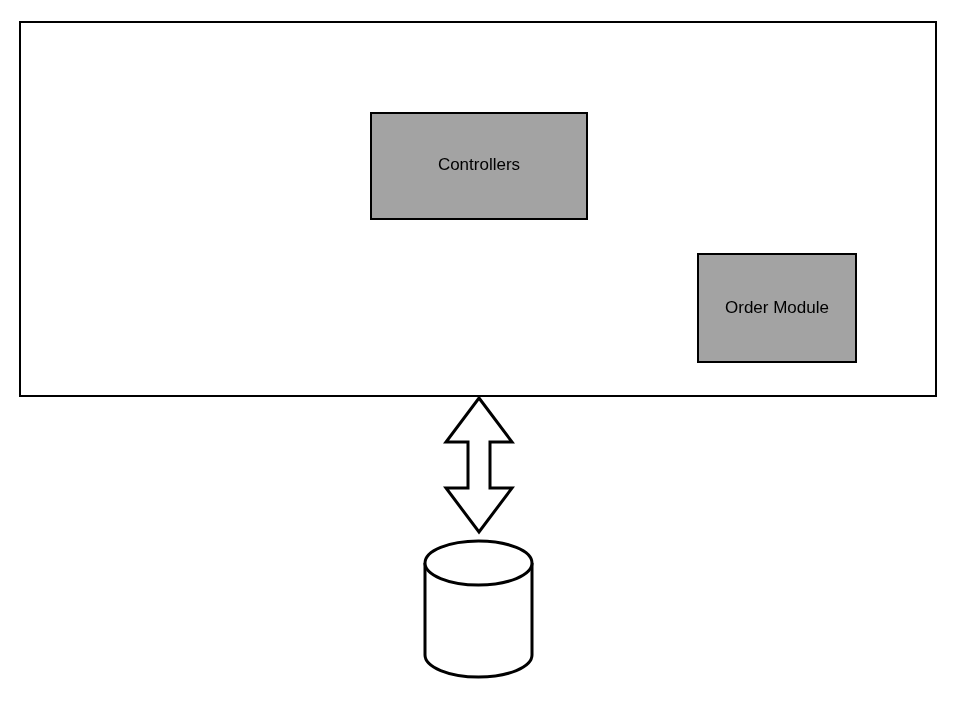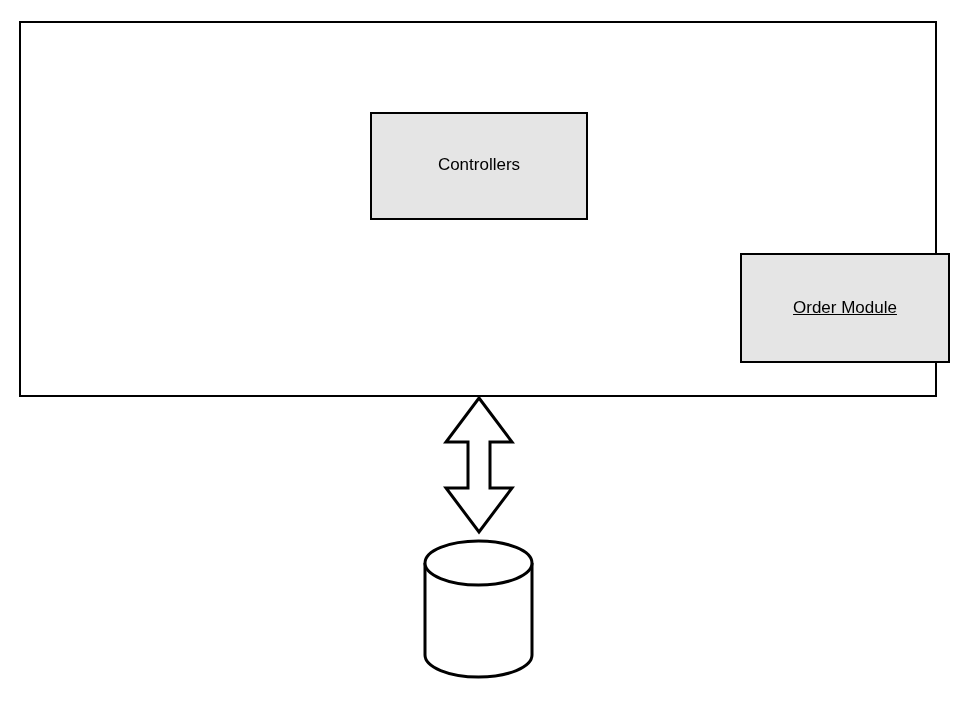--- a/index.html
+++ b/index.html
@@ -51,21 +51,21 @@
     top: 35px;
     right: 0;
     bottom: 0;
   }
 
   
   .box {
     position: absolute;
     border: 2px solid #000000;
     box-sizing: border-box;
-    background: #e5e5e5;
+    background: #a3a3a3;
     display: flex;
     align-items: center;
     justify-content: center;
     text-align: center;
     font-size: 17px;
     line-height: 1.32;
     padding: 15px 6px;
   }
 
   
@@ -79,21 +79,21 @@
   }
 
   
   .module {
     top: 253px;
     height: 110px;
   }
   .module-0 { left: 65px;  width: 181px; }
   .module-1 { left: 280px; width: 182px; }
   .module-2 { left: 496px; width: 181px; }
-  .module-3 { left: 740px; width: 210px; text-decoration: underline; }
+  .module-3 { left: 697px; width: 160px; }
 
   
   .arrow {
     position: absolute;
     left: 446px;
     top: 398px;
     width: 66px;
     height: 134px;
   }
 

